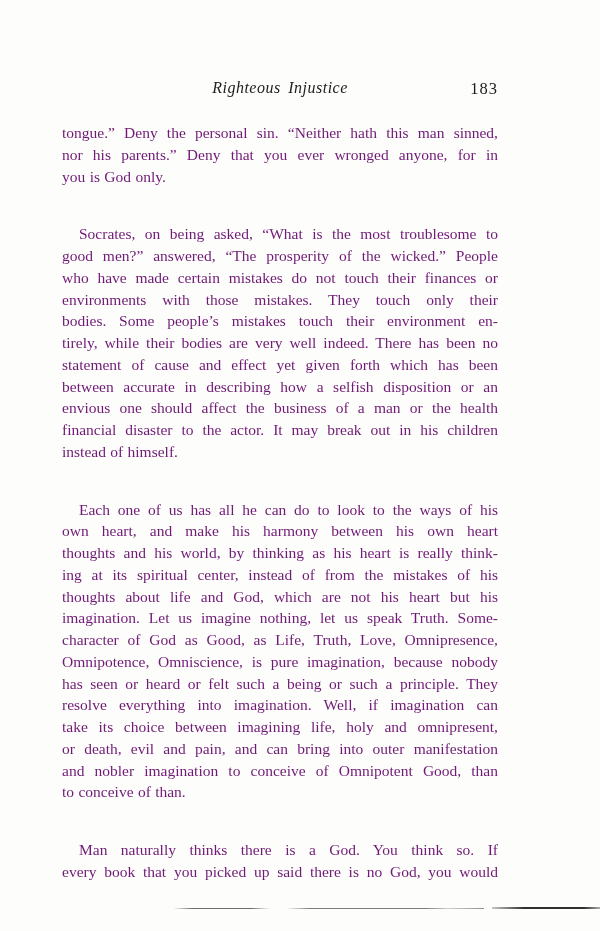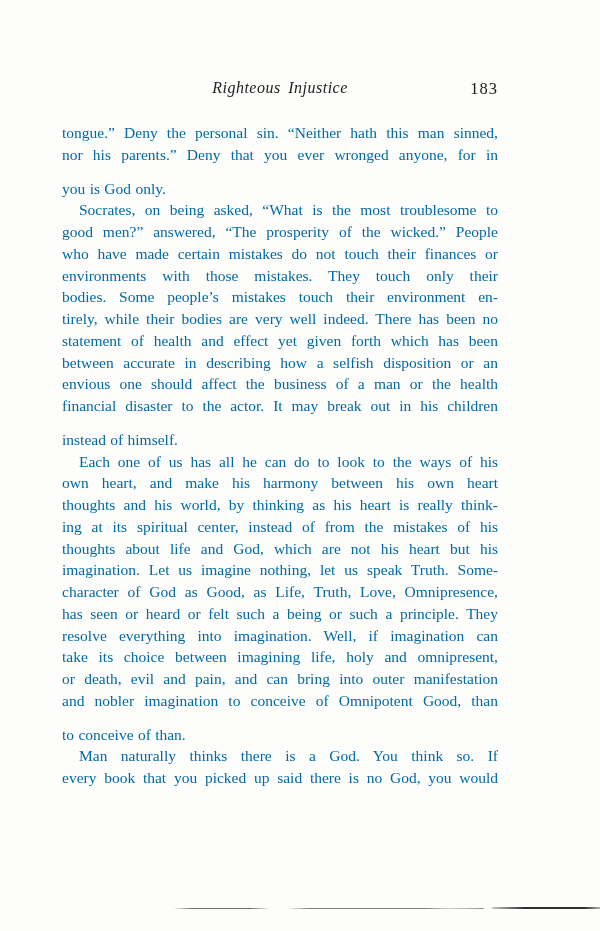--- a/index.html
+++ b/index.html
@@ -38,32 +38,31 @@
     letter-spacing: 1px;
     color: #1b1b1b;
   }
   .page-body {
     position: absolute;
     left: 62px;
     top: 122px;
     width: 436px;
   }
   .para { margin: 0; }
-  .para.indent .line:first-child { text-indent: 17px; }
+  .para.indent .line:first-child { text-indent: 17px; margin-top: 36px; }
   .line {
     font-size: 15.5px;
     line-height: 21.75px;
     text-align: justify;
     text-align-last: justify;
     word-spacing: 0.5px;
-    color: #0369a1;
+    color: #701a75;
   }
   .line.last {
     text-align-last: left;
-    margin-top: 12px;
   }
   
   .artifact {
     position: absolute;
     height: 1px;
   }
   .artifact-1 {
     top: 908px; left: 173px; width: 97px;
     background: linear-gradient(90deg, rgba(60,60,60,0) 0%, rgba(60,60,60,0.75) 20%, rgba(60,60,60,0.75) 80%, rgba(60,60,60,0) 100%);
   }
@@ -90,34 +89,35 @@
       <div class="line">nor his parents.”  Deny that you ever wronged anyone, for in</div>
       <div class="line last">you is God only.</div>
     </div>
     <div class="para indent">
       <div class="line">Socrates, on being asked, “What is the most troublesome to</div>
       <div class="line">good men?”  answered, “The prosperity of the wicked.”  People</div>
       <div class="line">who have made certain mistakes do not touch their finances or</div>
       <div class="line">environments with those mistakes.  They touch only their</div>
       <div class="line">bodies.  Some people’s mistakes touch their environment en-</div>
       <div class="line">tirely, while their bodies are very well indeed. There has been no</div>
-      <div class="line">statement of health and effect yet given forth which has been</div>
+      <div class="line">statement of cause and effect yet given forth which has been</div>
       <div class="line">between accurate in describing how a selfish disposition or an</div>
       <div class="line">envious one should affect the business of a man or the health</div>
       <div class="line">financial disaster to the actor.  It may break out in his children</div>
       <div class="line last">instead of himself.</div>
     </div>
     <div class="para indent">
       <div class="line">Each one of us has all he can do to look to the ways of his</div>
       <div class="line">own heart, and make his harmony between his own heart</div>
       <div class="line">thoughts and his world, by thinking as his heart is really think-</div>
       <div class="line">ing at its spiritual center, instead of from the mistakes of his</div>
       <div class="line">thoughts about life and God, which are not his heart but his</div>
       <div class="line">imagination.  Let us imagine nothing, let us speak Truth.  Some-</div>
       <div class="line">character of God as Good, as Life, Truth, Love, Omnipresence,</div>
+      <div class="line">Omnipotence, Omniscience, is pure imagination, because nobody</div>
       <div class="line">has seen or heard or felt such a being or such a principle.  They</div>
       <div class="line">resolve everything into imagination.  Well, if imagination can</div>
       <div class="line">take its choice between imagining life, holy and omnipresent,</div>
       <div class="line">or death, evil and pain, and can bring into outer manifestation</div>
       <div class="line">and nobler imagination to conceive of Omnipotent Good, than</div>
       <div class="line last">to conceive of than.</div>
     </div>
     <div class="para indent">
       <div class="line">Man naturally thinks there is a God.  You think so.  If</div>
       <div class="line">every book that you picked up said there is no God, you would</div>

